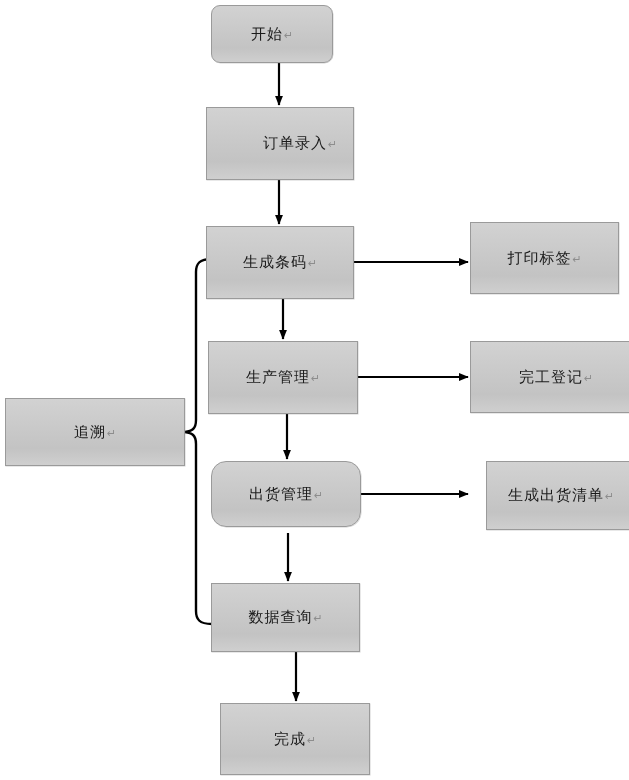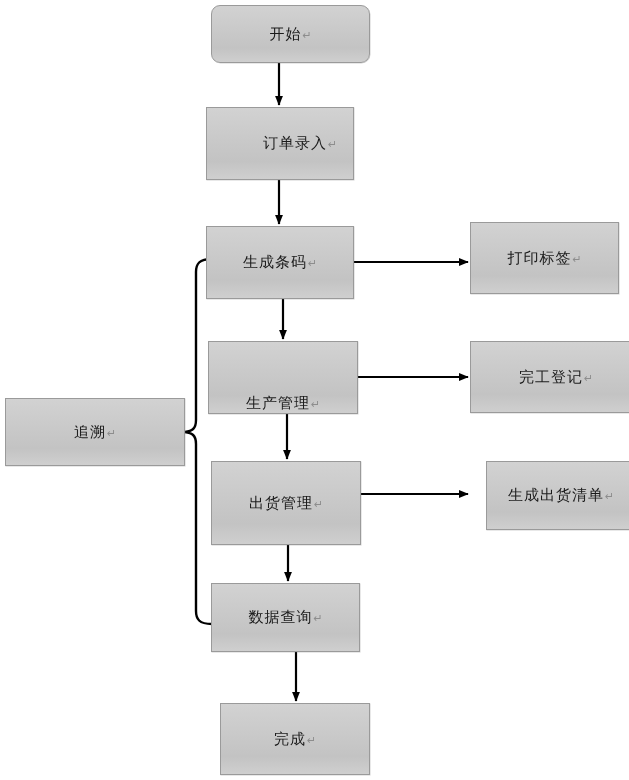--- a/index.html
+++ b/index.html
@@ -106,45 +106,45 @@
                C 199,259 196,264 196,272
                L 196,420
                C 196,429 192,431 185,432
                C 192,433 196,435 196,444
                L 196,611
                C 196,619 199,624 212,624" fill="none" stroke="#000000" stroke-width="2.4" stroke-linecap="round"></path>
       <line x1="153" y1="432" x2="186" y2="432" stroke="#000000" stroke-width="2.2"></line>
     </g>
   </svg>
 
-  <div class="node rounded" style="left:211px; top:5px; width:159px; height:58px;">
+  <div class="node rounded" style="left:211px; top:5px; width:122px; height:58px;">
     <span class="label"><span>开始</span><span class="pilcrow">↵</span></span>
   </div>
 
   <div class="node" style="left:206px; top:107px; width:148px; height:73px;padding-left:40px;">
     <span class="label"><span>订单录入</span><span class="pilcrow">↵</span></span>
   </div>
 
   <div class="node" style="left:206px; top:226px; width:148px; height:73px;align-items:center;">
     <span class="label"><span>生成条码</span><span class="pilcrow">↵</span></span>
   </div>
 
   <div class="node" style="left:470px; top:222px; width:149px; height:72px;text-align:center;">
     <span class="label"><span>打印标签</span><span class="pilcrow">↵</span></span>
   </div>
 
-  <div class="node" style="left:208px; top:341px; width:150px; height:73px;align-items:flex-end;">
+  <div class="node" style="left:208px; top:341px; width:150px; height:73px;">
     <span class="label"><span>生产管理</span><span class="pilcrow">↵</span></span>
   </div>
 
   <div class="node" style="left:470px; top:341px; width:172px; height:72px;">
     <span class="label"><span>完工登记</span><span class="pilcrow">↵</span></span>
   </div>
 
-  <div class="node" style="left:211px; top:461px; width:150px; height:84px;">
+  <div class="node" style="left:211px; top:461px; width:150px; height:66px;border-radius:15px;">
     <span class="label"><span>出货管理</span><span class="pilcrow">↵</span></span>
   </div>
 
   <div class="node" style="left:470px; top:461px; width:150px; height:69px;margin-left:16px;">
     <span class="label"><span>生成出货清单</span><span class="pilcrow">↵</span></span>
   </div>
 
   <div class="node" style="left:211px; top:583px; width:149px; height:69px;">
     <span class="label"><span>数据查询</span><span class="pilcrow">↵</span></span>
   </div>

